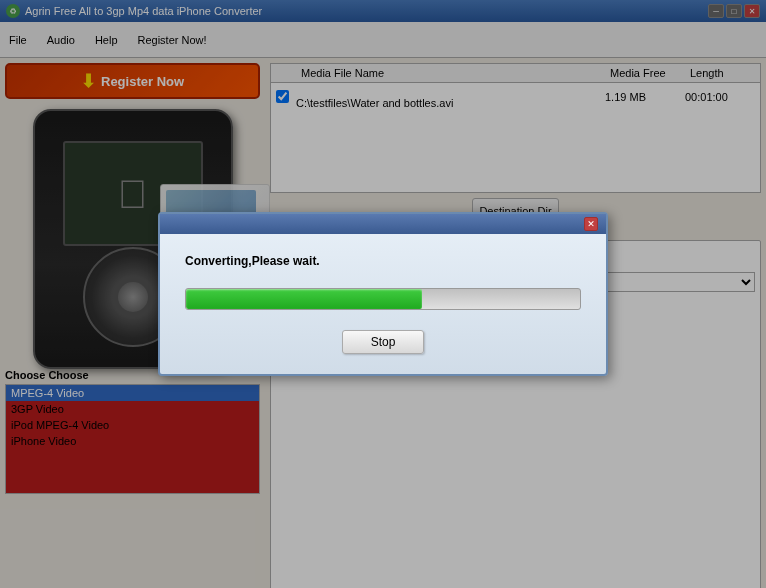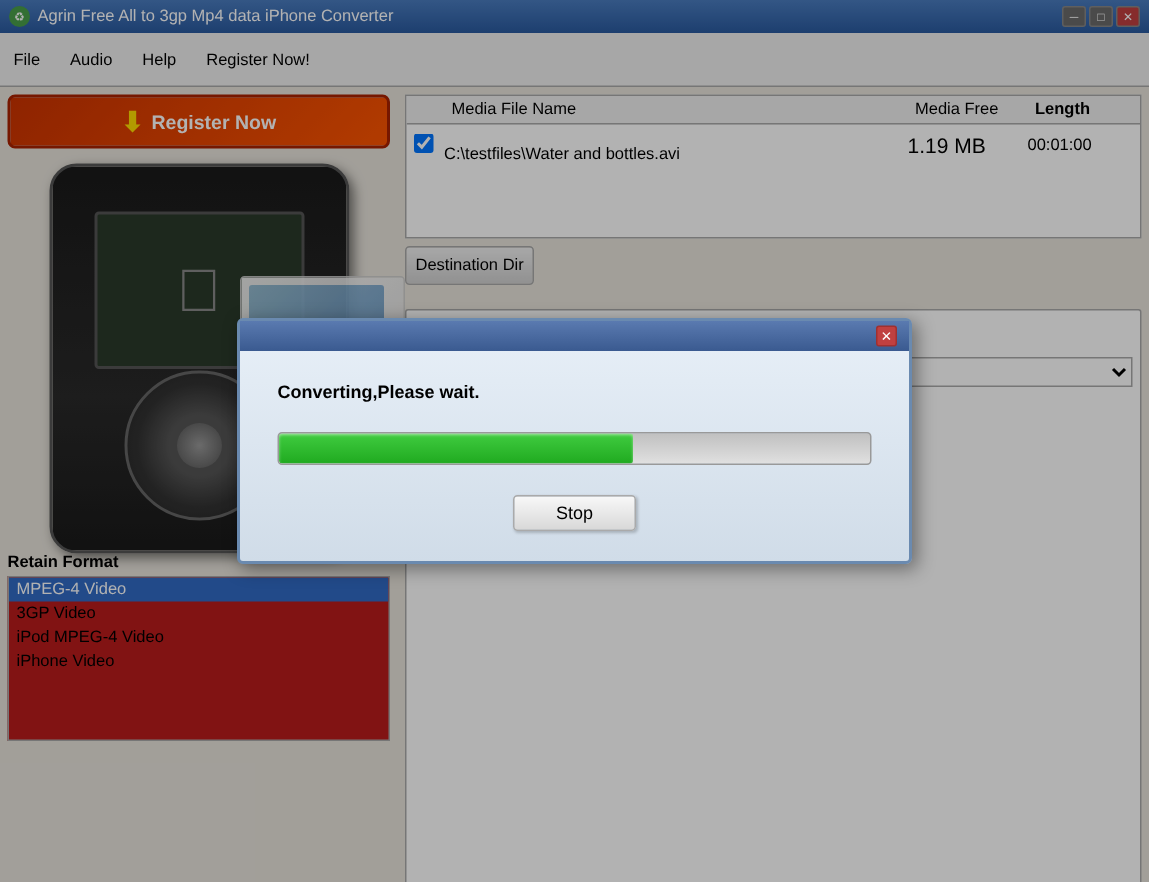--- a/index.html
+++ b/index.html
@@ -212,51 +212,51 @@
       flex-direction: column;
       padding: 5px;
       background: #e8e4dc;
     }
 
     
     .files-table-area {
       background: white;
       border: 1px solid #aaa;
       margin-bottom: 5px;
-      height: 96px;
+      height: 130px;
       overflow-y: auto;
     }
     .table-header {
       display: flex;
       background: #f0f0f0;
       border-bottom: 1px solid #aaa;
       padding: 2px 5px;
     }
     .table-header-checkbox {
       width: 20px;
     }
     .table-col {
       font-size: 11px;
       font-weight: normal;
       color: #000;
       padding: 1px 5px;
     }
     .table-col.name { flex: 1; }
     .table-col.size { width: 80px; }
-    .table-col.length { width: 70px; font-weight: bold; }
+    .table-col.length { width: 70px; }
     .table-row-data {
       display: flex;
       align-items: center;
       padding: 2px 5px;
       font-size: 11px;
     }
     .row-checkbox { width: 20px; }
     .row-checkbox input { cursor: pointer; }
     .row-name { flex: 1; font-size: 11px; margin-top: 12px; }
-    .row-size { width: 80px; font-size: 14px; }
+    .row-size { width: 80px; font-size: 11px; }
     .row-length { width: 70px; font-size: 11px; }
     .dest-btn {
       background: linear-gradient(to bottom, #f0f0f0, #d0d0d0);
       color: black;
       border: 1px solid #aaa;
       border-radius: 3px;
       padding: 3px 6px;
       font-size: 11px;
       cursor: pointer;
       height: 26px;
@@ -390,21 +390,21 @@
       font-size: 12px;
       cursor: pointer;
       box-shadow: 1px 1px 2px rgba(0,0,0,0.2);
     }
 
     
     .buttons-row {
       display: flex;
       gap: 5px;
       margin-bottom: 16px;
-      justify-content: flex-start;
+      justify-content: center;
     }
   </style>
 </head>
 <body>
 
 <div class="title-bar">
   <div class="title-bar-left">
     <div class="title-icon">♻</div>
     <span>Agrin Free All to 3gp Mp4 data iPhone Converter</span>
   </div>
@@ -437,21 +437,21 @@
           <div class="apple-logo"></div>
         </div>
         <div class="ipod-wheel">
           <div class="ipod-center-btn"></div>
         </div>
       </div>
       <div class="photos-overlay"></div>
     </div>
 
     <div class="choose-format">
-      <div class="choose-format-title">Retain Format</div>
+      <div class="choose-format-title">Choose Choose</div>
       <div class="format-list">
         <div class="format-item selected">MPEG-4 Video</div>
         <div class="format-item">3GP Video</div>
         <div class="format-item">iPod MPEG-4 Video</div>
         <div class="format-item">iPhone Video</div>
       </div>
     </div>
 
   </div>
 

